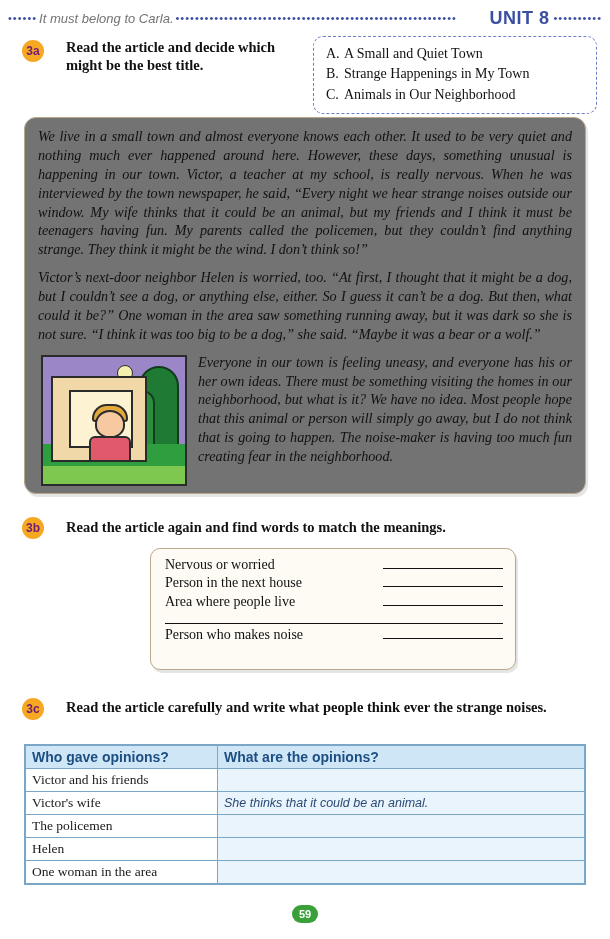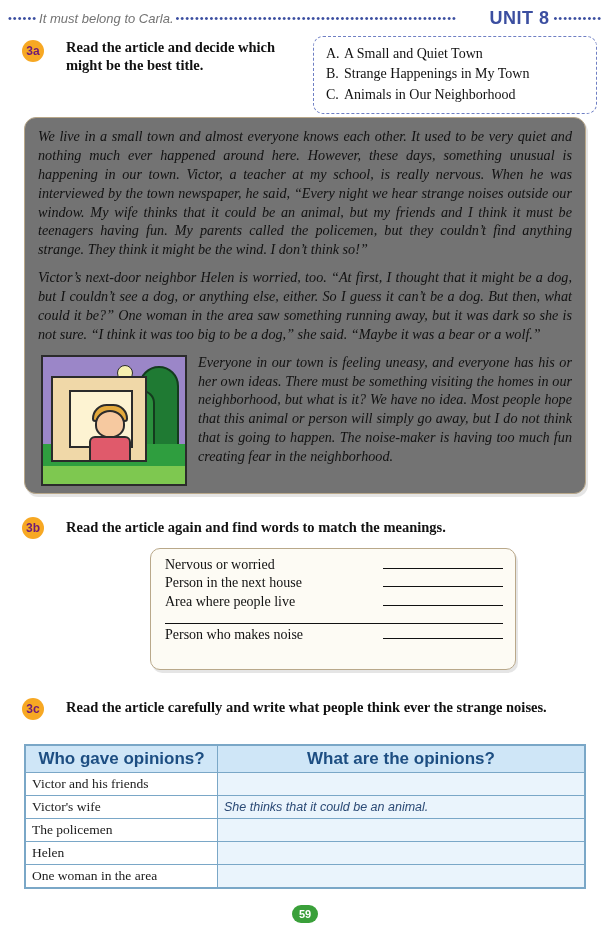--- a/index.html
+++ b/index.html
@@ -205,22 +205,22 @@
     border: 1px solid #7aa7c7;
     padding: 3px 6px;
     height: 22px;
     vertical-align: middle;
   }
   table.opin th {
     background: #cfe6f7;
     color: #1d4e82;
     font-family: "Liberation Sans", sans-serif;
     font-weight: bold;
-    font-size: 17px;
-    text-align: center;
+    font-size: 14px;
+    text-align: left;
   }
   table.opin td.name { width: 192px; background: #ffffff; }
   table.opin td.ans { background: #eaf4fc; }
   .handwrite {
     font-family: "Liberation Sans", sans-serif;
     font-style: italic;
     font-size: 12.5px;
     color: #2b4a75;
   }
 

